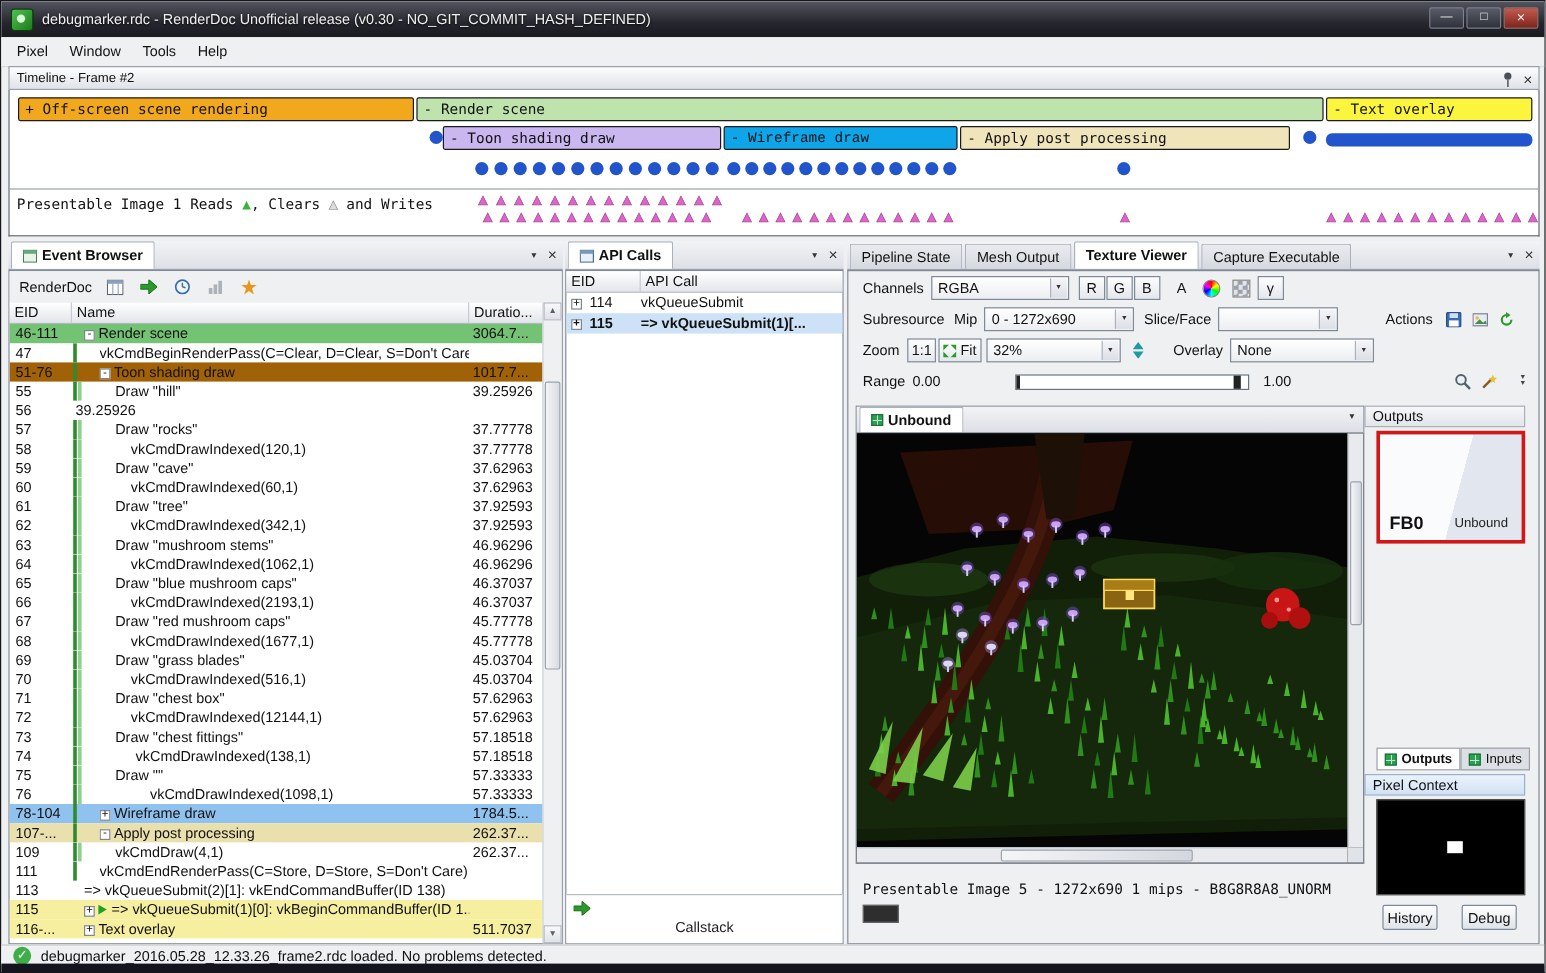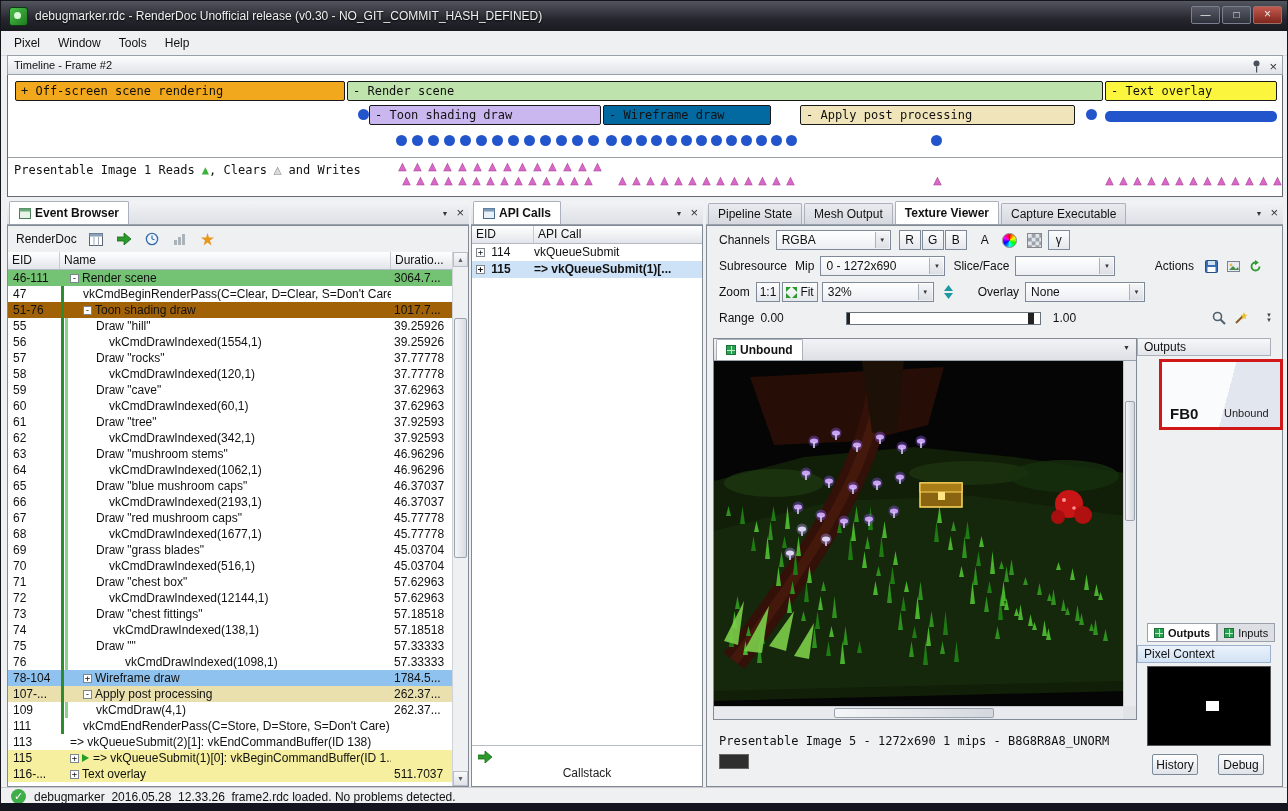--- a/index.html
+++ b/index.html
@@ -136,21 +136,21 @@
     </div>
     <div id="timeline-content">
       <div class="tl-sep"></div>
       <div class="tl-present">
         <span>Presentable Image 1 Reads </span><span class="tri-inline" id="tri-read" style="color: rgb(60, 180, 60);">▲</span><span>, Clears </span><span class="tri-inline" id="tri-clear" style="color: rgb(220, 220, 220); -webkit-text-stroke: 0.5px rgb(136, 136, 136);">▲</span><span> and Writes </span>
       </div>
     <div class="tl-bar" style="left: 7px; top: 6px; width: 330px; background: rgb(242, 168, 29);">+ Off-screen scene rendering</div>
         <div class="tl-bar" style="left: 339px; top: 6px; width: 756px; background: rgb(191, 227, 172);">- Render scene</div>
         <div class="tl-bar" style="left: 1097px; top: 6px; width: 172px; background: rgb(251, 246, 61);">- Text overlay</div>
         <div class="tl-bar" style="left: 361px; top: 30px; width: 232px; background: rgb(202, 183, 239);">- Toon shading draw</div>
-        <div class="tl-bar" style="left: 595px; top: 30px; width: 168px; background: #0369a1;">- Wireframe draw</div>
+        <div class="tl-bar" style="left: 595px; top: 30px; width: 195px; background: #0ea5e9; font-family: Liberation Mono, monospace;">- Wireframe draw</div>
         <div class="tl-bar" style="left: 792px; top: 30px; width: 275px; background: rgb(239, 228, 186);">- Apply post processing</div>
         <div class="tl-dot" style="left: 350px; top: 34px; background: rgb(34, 85, 204);"></div>
         <div class="tl-dot" style="left: 1078px; top: 34px; background: rgb(34, 85, 204);"></div>
         <div class="tl-pill" style="left: 1097px; top: 36px; width: 172px; height: 11px; background: rgb(34, 85, 204);"></div>
         <div class="tl-dot" style="left: 388px; top: 60px; background: rgb(34, 85, 204);"></div>
         <div class="tl-dot" style="left: 404px; top: 60px; background: rgb(34, 85, 204);"></div>
         <div class="tl-dot" style="left: 420px; top: 60px; background: rgb(34, 85, 204);"></div>
         <div class="tl-dot" style="left: 436px; top: 60px; background: rgb(34, 85, 204);"></div>
         <div class="tl-dot" style="left: 452px; top: 60px; background: rgb(34, 85, 204);"></div>
         <div class="tl-dot" style="left: 468px; top: 60px; background: rgb(34, 85, 204);"></div>
@@ -316,25 +316,20 @@
             <div class="c-eid">55</div>
             <div class="c-name">
               <div class="strip1"></div>
               <div class="strip2"></div>
               <div class="nm-in" style="left: 36px;"><span>Draw "hill"</span></div>
             </div>
             <div class="c-dur">39.25926</div>
           </div>
           <div class="eb-row">
             <div class="c-eid">56</div>
-            <div class="c-name">
-              <div class="strip1"></div>
-              <div class="strip2"></div>
-              <div class="nm-in" style="left: 49px;"><span>vkCmdDrawIndexed(1554,1)</span></div>
-            </div>
             <div class="c-dur">39.25926</div>
           </div>
           <div class="eb-row">
             <div class="c-eid">57</div>
             <div class="c-name">
               <div class="strip1"></div>
               <div class="strip2"></div>
               <div class="nm-in" style="left: 36px;"><span>Draw "rocks"</span></div>
             </div>
             <div class="c-dur">37.77778</div>
@@ -978,21 +973,21 @@
               <div class="sb-thumb" style="top:1px;bottom:1px;left:120px;width:160px"></div>
             </div>
           <div class="sb-corner"></div>
         </div>
       </div>
 
       <div id="tex-status">Presentable Image 5 - 1272x690 1 mips - B8G8R8A8_UNORM</div>
       <div id="tex-swatch"></div>
 
       <div class="mini-header" style="left:430px;top:112px;width:134px">Outputs</div>
-      <div id="fb0-thumb" style="left:452px;top:133px;width:124px;height:71px">
+      <div id="fb0-thumb" style="left:440px;top:133px;width:124px;height:94px">
         <span id="fb0-label">FB0</span>
         <span id="fb0-sub">Unbound</span>
       </div>
       <div id="thumb-tabs" style="position:absolute;left:440px;top:397px;display:flex">
           <div class="mini-tab active">
             <span class="mini-grid"></span>
             <span>Outputs</span>
           </div>
           <div class="mini-tab">
             <span class="mini-grid"></span>

